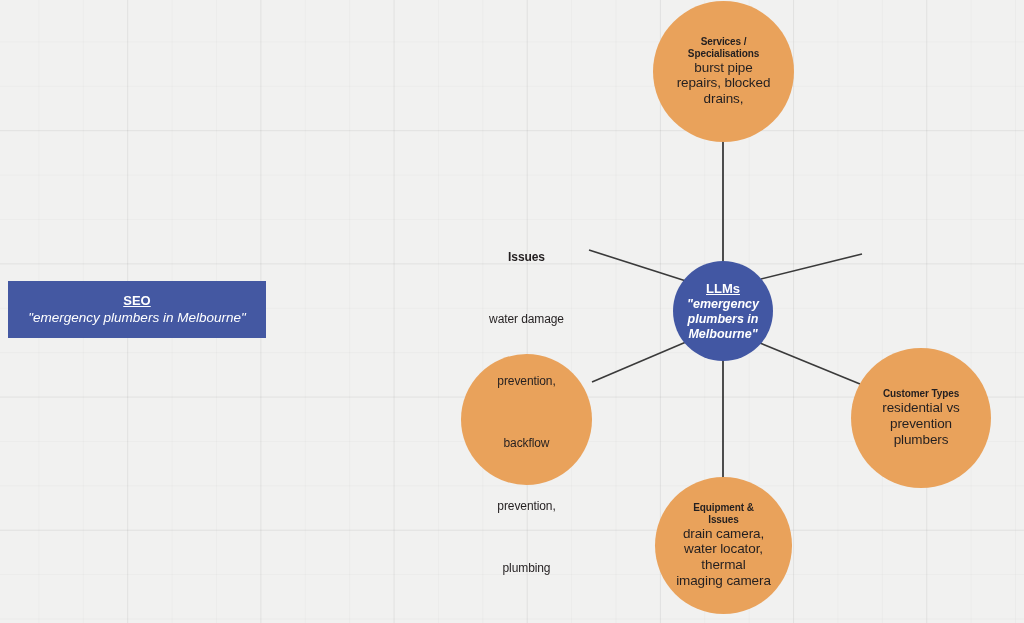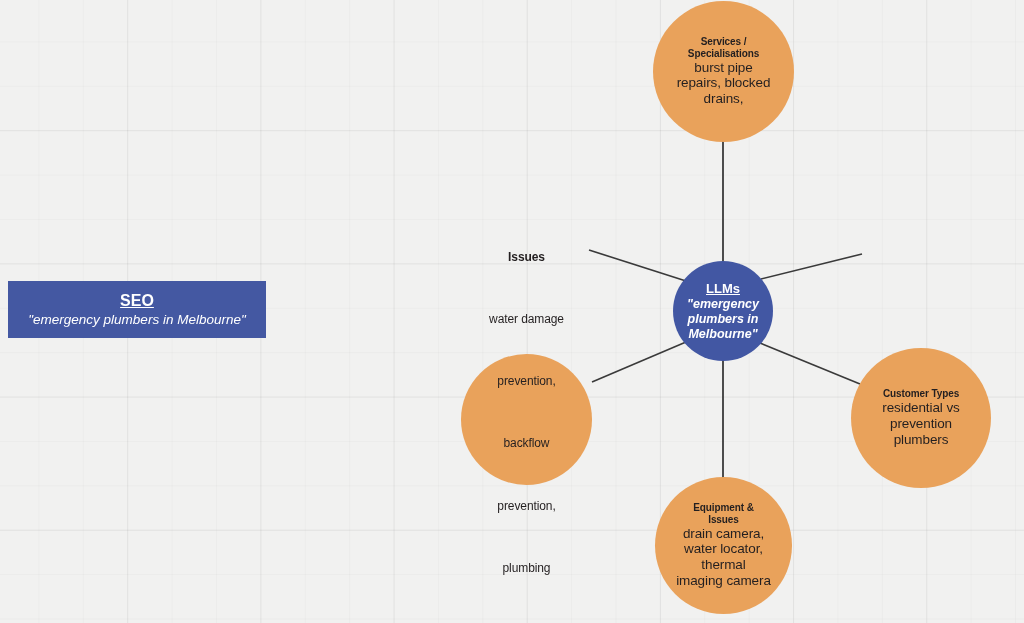--- a/index.html
+++ b/index.html
@@ -111,21 +111,21 @@
     display: flex;
     flex-direction: column;
     align-items: center;
     justify-content: center;
     text-align: center;
     box-sizing: border-box;
   }
 
   #seo-box .title {
     font-weight: bold;
-    font-size: 16px;
+    font-size: 13px;
     text-decoration: underline;
     line-height: 1.35;
   }
 
   #seo-box .body {
     font-style: italic;
     font-size: 13.5px;
     line-height: 1.35;
   }
 </style>

